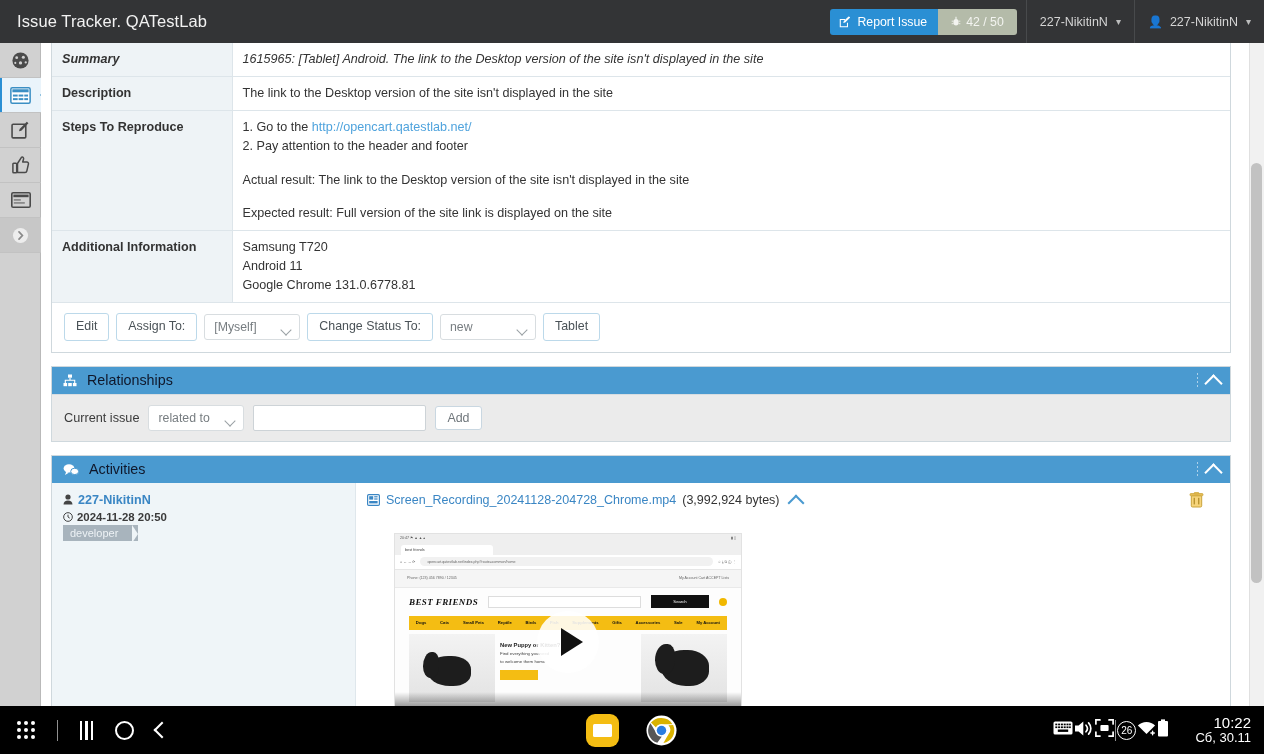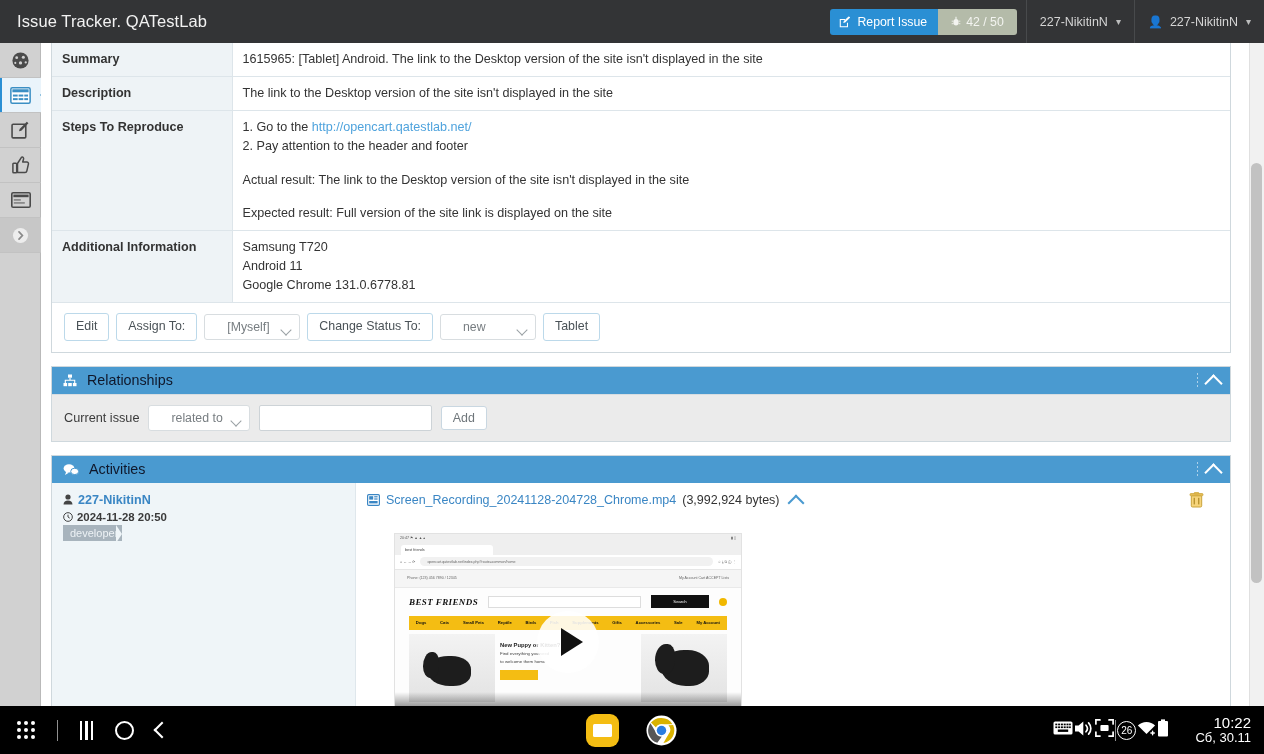--- a/index.html
+++ b/index.html
@@ -77,38 +77,38 @@
   table.issue td {
     border-bottom: 1px solid #dde5ea; padding: 7px 10px 7px 10px;
     font-size: 12.6px; color: #333; vertical-align: top; line-height: 1.5;
   }
   td.cat {
     width: 180px; background: #eef3f6; font-weight: bold; color: #2b2b2b;
     border-right: 1px solid #dde5ea; padding-left: 12px;
   }
   td.val { background: #fff; color: #3a3a3a; }
   .row-clip td { padding-top: 0; padding-bottom: 4px; height: 11px;
-    line-height: 11px; overflow: hidden; }
+    line-height: 11px; overflow: hidden; font-style: italic; }
   .row-clip .cat, .row-clip .val { font-size: 12.6px; }
   a.lnk { color: #4fa3dd; text-decoration: none; }
   .blank-line { display: block; height: 15px; }
 
   
   .btnbar {
     display: flex; align-items: center; gap: 7px; padding: 10px 12px 11px 12px;
     background: #fff;
   }
   .ui-btn {
     background: #fff; border: 1px solid #bcd9ea; border-radius: 3px;
     color: #4a5257; font-size: 12.4px; padding: 5px 11px; line-height: 1.25;
     white-space: nowrap;
   }
   .ui-sel {
     background: #fff; border: 1px solid #d8dde0; border-radius: 3px;
-    color: #777d81; font-size: 12.3px; padding: 5px 26px 5px 22px;
+    color: #777d81; font-size: 12.3px; padding: 5px 26px 5px 9px;
     position: relative; min-width: 96px; white-space: nowrap;
   }
   .ui-sel::after {
     content: ""; position: absolute; right: 9px; top: 11px;
     width: 7px; height: 7px; border-left: 1.3px solid #9aa0a4;
     border-bottom: 1.3px solid #9aa0a4; transform: rotate(-45deg);
   }
 
   
   .panel { margin: 13px 17px 0 10px; border: 1px solid #cfd8dd; background: #fff; }
@@ -147,21 +147,21 @@
   
   .act-body { display: flex; background: #fff; min-height: 290px; }
   .act-left {
     width: 304px; background: #eff5f8; border-right: 1px solid #dfe7ec;
     padding: 10px 0 0 11px;
   }
   .act-user { font-size: 12.6px; color: #3a86c4; font-weight: bold; display: flex; align-items: center; gap: 5px; }
   .act-time { font-size: 11.4px; color: #3a3a3a; margin-top: 4px; display: flex; align-items: center; gap: 4px; font-weight: bold;}
   .act-tag {
     display: inline-block; background: #a8b4bd; color: #edf2f5;
-    font-size: 11px; padding: 2px 4px 2px 7px; position: relative;
+    font-size: 11px; padding: 2px 20px 2px 7px; position: relative;
   }
   .act-tag::after {
     content: ""; position: absolute; right: 0; top: 0; border-left: 6px solid #eff5f8;
     border-top: 9px solid transparent; border-bottom: 9px solid transparent;
   }
   .act-right { flex: 1; padding: 10px 0 0 11px; position: relative; }
   .att-line { display: flex; align-items: center; gap: 6px; font-size: 12.5px; }
   .att-name { color: #3a86c4; }
   .att-size { color: #333; }
   .att-chev { width: 13px; height: 13px; position: relative; margin-left: 4px; }

